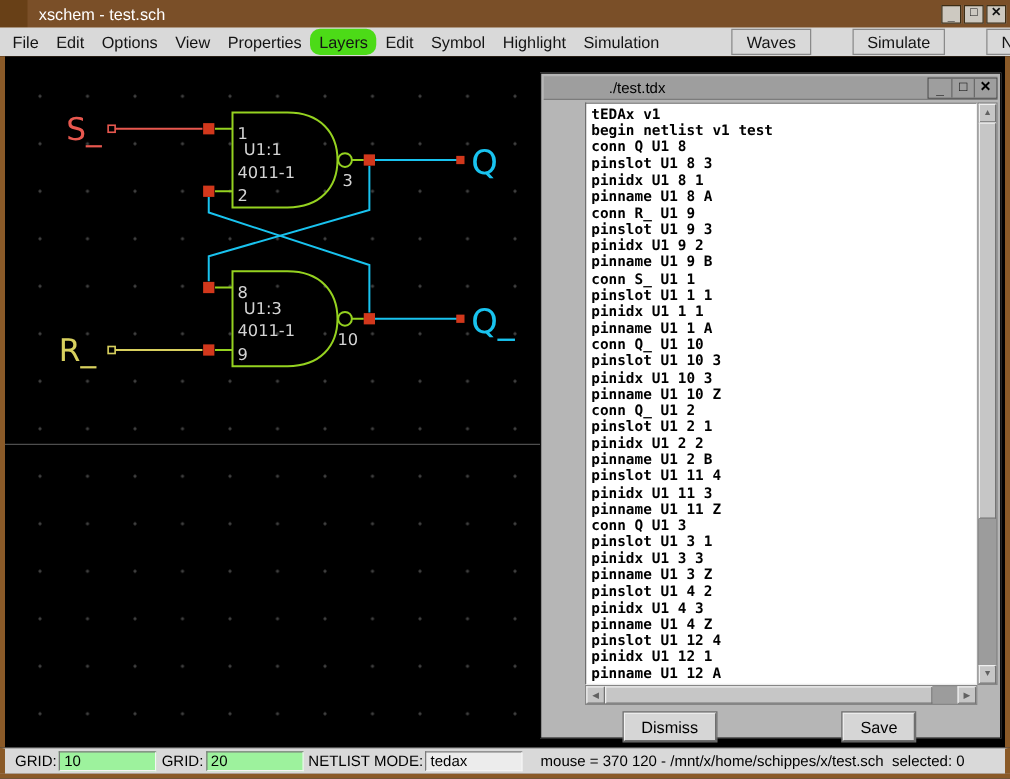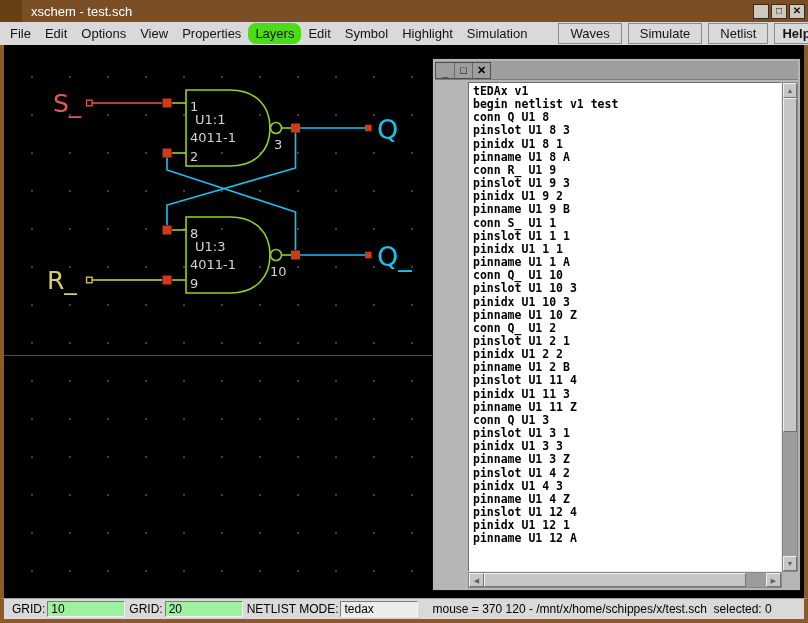--- a/index.html
+++ b/index.html
@@ -16,21 +16,21 @@
              font-size:10px; font-weight:bold; display:flex; align-items:center; justify-content:center; line-height:1; }
   .win-btn.min span { transform:translateY(3px); }
 
   
   .menubar { height:23px; background:#d9d9d9; display:flex; align-items:center; padding:0 3px; flex:0 0 auto;gap:24px; }
   .menu-left { display:flex; align-items:center; height:100%; }
   .menu-item { font-size:13px; color:#141414; padding:3px 7px; white-space:nowrap; }
   .menu-item.hl { background:#4cdb17;border-radius:8px; }
   .menu-right { margin-left:auto; display:flex; align-items:center; gap:6px; }
   .menu-btn { font-size:13px; color:#141414; padding:2px 11px; background:#d9d9d9;
-              border:1px solid #8a8a8a; white-space:nowrap; }
+              border:1px solid #8a8a8a; white-space:nowrap;margin-left:27px; }
   .menu-btn.last { padding:2px 7px;font-weight:bold; }
 
   
   .main { flex:0 0 auto; height:553px; position:relative; background:#000;
           border-left:4px solid #8a5a28; border-right:4px solid #8a5a28; overflow:hidden; }
   .canvas { position:absolute; inset:0;
             background-image:radial-gradient(#3f3f3f 1.1px, transparent 1.4px);
             background-size:38px 38px; background-position:9px 13px; }
   .canvas svg { position:absolute; left:0; top:0; }
 
@@ -186,20 +186,21 @@
 
         <text x="49" y="67" font-size="25" fill="#e8584f" font-family="DejaVu Sans, sans-serif">S_</text>
         <text x="43" y="244" font-size="25" fill="#d8d05e" font-family="DejaVu Sans, sans-serif">R_</text>
         <text x="373" y="94" font-size="27" fill="#19c3ef" font-family="DejaVu Sans, sans-serif">Q</text>
         <text x="373" y="221" font-size="27" fill="#19c3ef" font-family="DejaVu Sans, sans-serif">Q_</text>
       </svg>
     </div>
 
     <div class="dialog">
       <div class="dlg-titlebar">
+        <div class="dlg-title">./test.tdx</div>
         <div class="dlg-btns">
           <div class="dlg-btn min">
               <span>_</span>
             </div>
           <div class="dlg-btn">
               <span>□</span>
             </div>
           <div class="dlg-btn">
               <span>✕</span>
             </div>
@@ -250,20 +251,24 @@
         </div>
         <div class="hscroll">
           <div class="sb-arrow">◀</div>
           <div class="htrack">
             <div class="hthumb"></div>
           </div>
           <div class="sb-arrow">▶</div>
         </div>
         <div class="corner"></div>
       </div>
+      <div class="dlg-buttons">
+        <button>Dismiss</button>
+        <button>Save</button>
+      </div>
     </div>
   </div>
 
   <div class="statusbar">
     <label>GRID:</label>
     <input class="green" value="10" style="">
     <label>GRID:</label>
     <input class="green" value="20" style="">
     <label>NETLIST MODE:</label>
     <input class="plain" value="tedax" style="">

